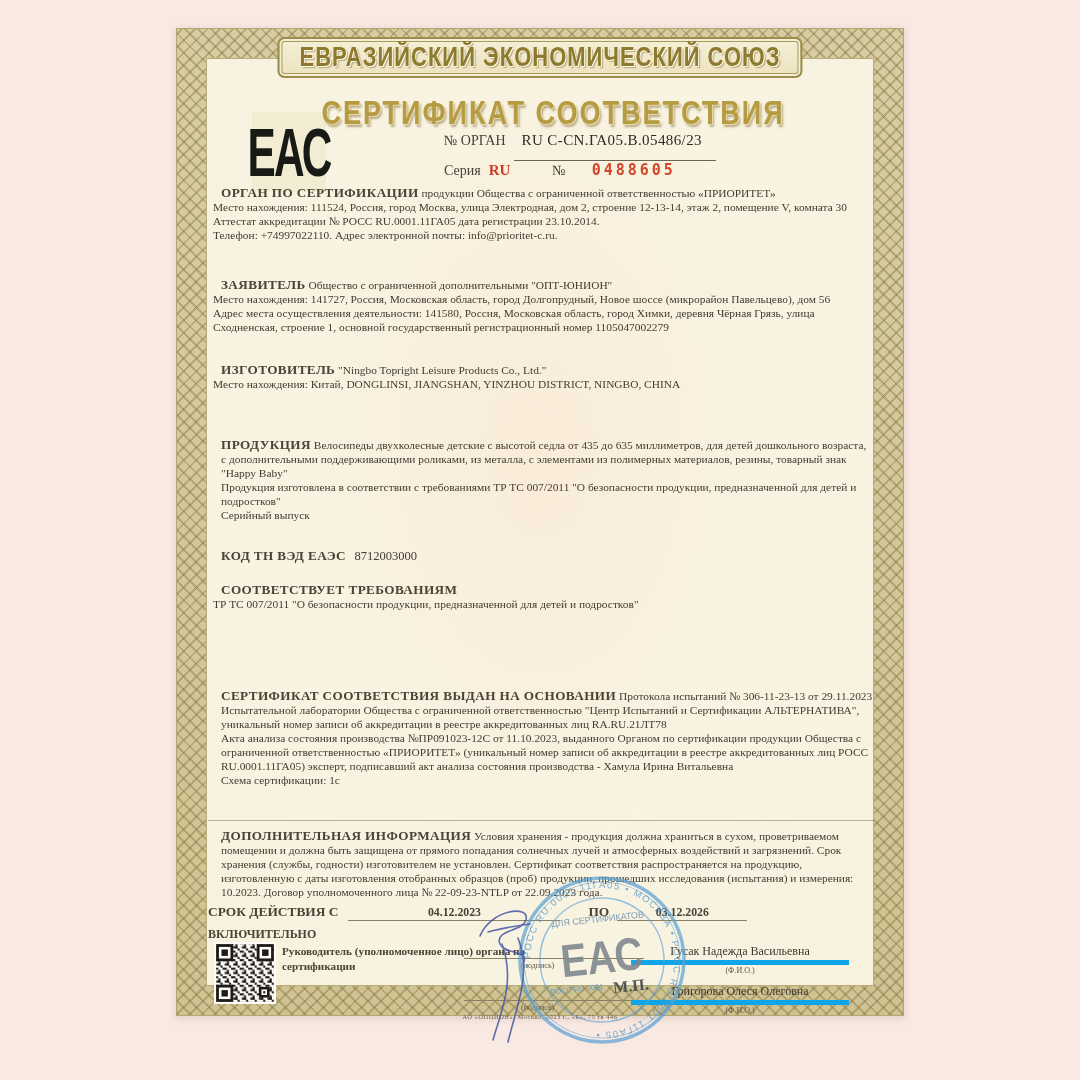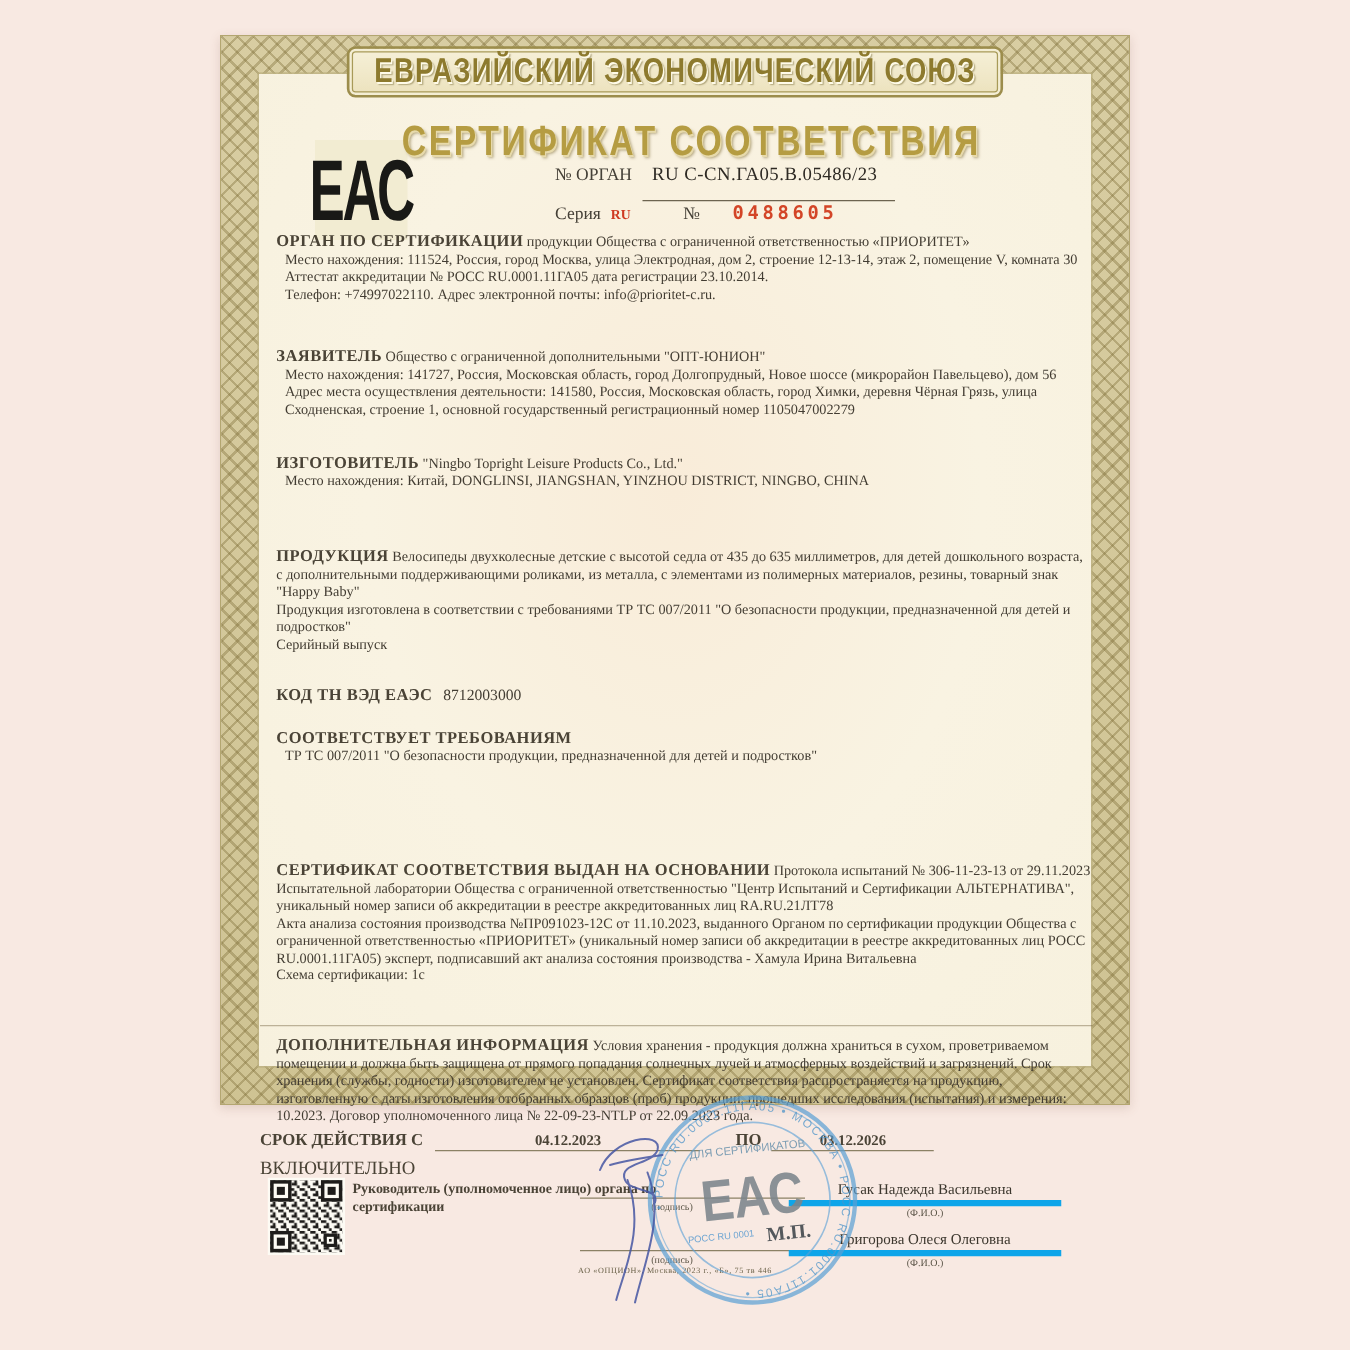--- a/index.html
+++ b/index.html
@@ -1,19 +1,19 @@
 <!DOCTYPE html>
 <html><head>
 <meta charset="utf-8">
 <style>
   * { margin:0; padding:0; box-sizing:border-box; }
   html,body { width:1080px; height:1080px; }
   body { background:#f8e9e2; font-family:"Liberation Serif", serif; color:#3f3a30; position:relative; overflow:hidden; }
 
-  .sheet { position:absolute; left:176px; top:28px; width:728px; height:856px;
+  .sheet { position:absolute; left:176px; top:28px; width:728px; height:988px;
            box-shadow:0 2px 8px rgba(120,80,60,.18); }
   .band { position:absolute; inset:0;
           background:
             repeating-linear-gradient(45deg, rgba(128,112,58,.38) 0 2px, rgba(0,0,0,0) 2px 9px),
             repeating-linear-gradient(-45deg, rgba(128,112,58,.38) 0 2px, rgba(0,0,0,0) 2px 9px),
             linear-gradient(#d8cda2,#cfc393);
           border:1px solid #b3a670; }
   .paper { position:absolute; inset:30px;
            background: radial-gradient(ellipse at 50% 42%, #f9ecd9 0%, #f9f3e2 52%, #f7f1de 100%);
            border:1px solid #b9ad7c; }
@@ -34,39 +34,39 @@
 
   .eac-mark { position:absolute; left:76px; top:84px; width:74px; height:80px;
               background:#f2ecd2; display:flex; align-items:center; justify-content:center; }
   .eac-mark span { font-family:"Liberation Sans", sans-serif; font-weight:900; font-size:46px;
               color:#191916; letter-spacing:-2px; transform:scale(.92,1.5); }
 
   .num-row { position:absolute; top:104px; left:268px; font-size:14px; color:#454037; white-space:nowrap; }
   .num-row .val { font-size:15px; color:#2e2a24; border-bottom:1px solid #6d6450; padding:0 14px 12px 8px; margin-left:8px; letter-spacing:.4px; }
 
   .ser-row { position:absolute; top:133px; left:268px; font-size:14px; color:#454037; white-space:nowrap; }
-  .ser-row .ru { color:#cf3a22; font-weight:bold; font-size:11px; margin-left:8px; }
+  .ser-row .ru { color:#cf3a22; font-weight:bold; font-size:15px; margin-left:8px; }
   .ser-row .no { margin-left:42px; }
   .ser-row .serial { font-family:"DejaVu Sans Mono", monospace; font-weight:bold; color:#d34527;
                      font-size:15px; letter-spacing:3px; margin-left:26px; }
 
   .sec { position:absolute; left:32px; width:666px; font-size:11.4px; line-height:1.22; color:#423c32; }
   .sec .h { font-weight:bold; font-size:13.2px; letter-spacing:.4px; color:#4a4336; }
   .sec p { margin:0;padding-left:13px; }
-  .sec .ind { padding-left:20px; }
+  .sec .ind { padding-left:5px; }
 
   .rule { position:absolute; left:32px; width:666px; border-top:1px solid rgba(115,100,65,.45); }
 
   .validity { position:absolute; left:32px; top:876px; font-size:13.4px; font-weight:bold;
               color:#4a4336; white-space:nowrap; }
   .validity .date { display:inline-block; font-size:11.8px; text-align:center; border-bottom:1px solid #8b8165; }
   .validity .d1 { width:212px; margin-left:10px; }
   .validity .po { margin-left:28px; }
   .validity .d2 { width:130px; margin-left:8px; }
-  .inclusive { position:absolute; left:32px; top:899px; font-size:15px; font-weight:normal; color:#4a4336; }
+  .inclusive { position:absolute; left:32px; top:899px; font-size:12px; font-weight:bold; color:#4a4336; }
 
   .qr { position:absolute; left:38px; top:914px; width:62px; height:62px; }
   .sig-label { position:absolute; left:106px; width:258px; font-size:11.2px; font-weight:bold;
                line-height:1.3; color:#4a4336; z-index:2; }
   .lbl1 { top:916px; } .lbl2 { top:958px; }
   .sig-line { position:absolute; left:288px; width:180px; border-bottom:1px solid #8b8165; z-index:1; }
   .sl1 { top:930px; } .sl2 { top:972px; }
   .sig-cap { position:absolute; font-size:8px; color:#5a5446; z-index:1; }
   .sc1 { left:345px; top:933px; } .sc2 { left:345px; top:975px; }
   .name-col { position:absolute; left:455px; width:218px; text-align:center; z-index:2; }

